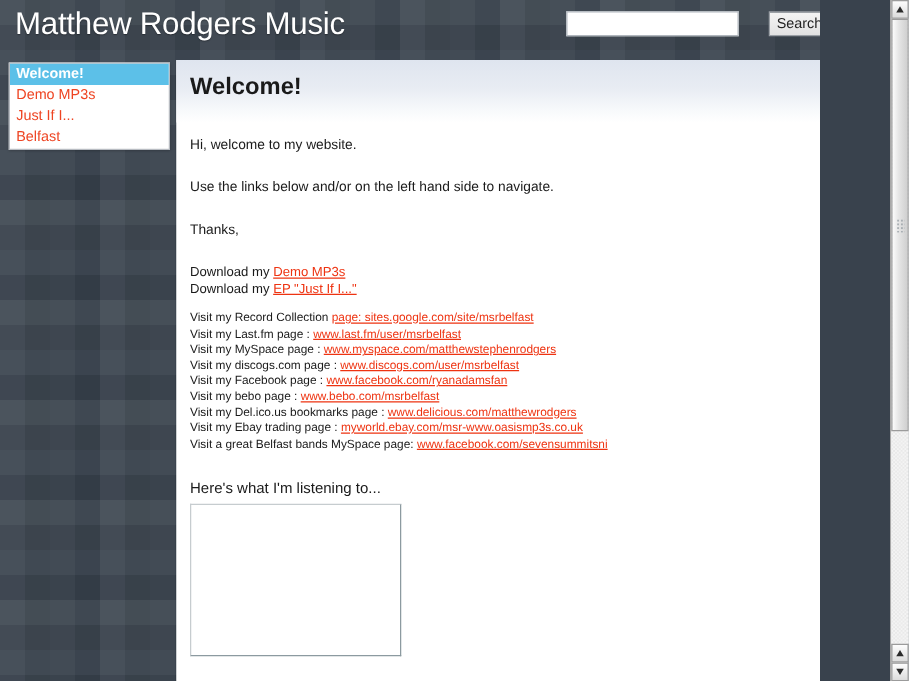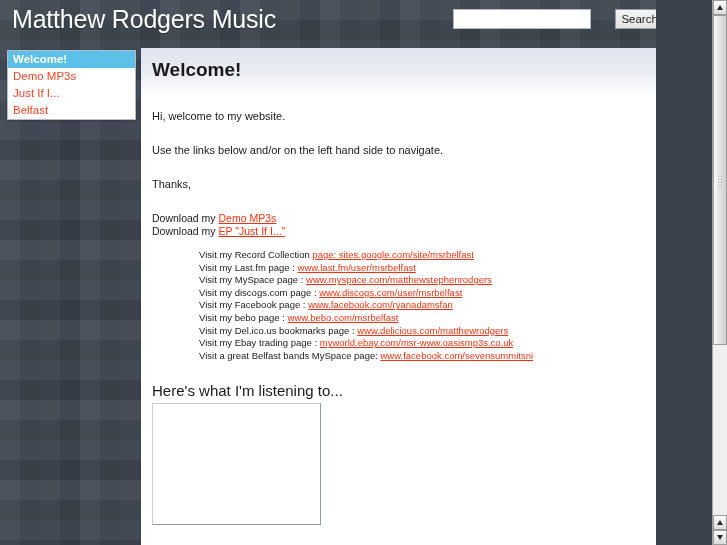--- a/index.html
+++ b/index.html
@@ -154,28 +154,27 @@
     line-height: 12.5px;
     white-space: nowrap;
   }
   .links-block {
     margin: 0 0 22px 0;
   }
   .link-line {
     font-size: 9.5px;
     line-height: 12.6px;
     white-space: nowrap;
-    margin-left: 47px;
   }
   a.red-link {
     color: #ee3311;
     text-decoration: underline;
   }
   .listening-label {
-    font-size: 15px;
+    font-size: 12px;
     line-height: 13px;
     margin: 0 0 6px 0;
   }
   #listening-box {
     width: 167px;
     height: 120px;
     border: 1px solid #8c9aa0;
     border-top-color: #c6cccf;
     border-left-color: #c6cccf;
     background: #ffffff;

